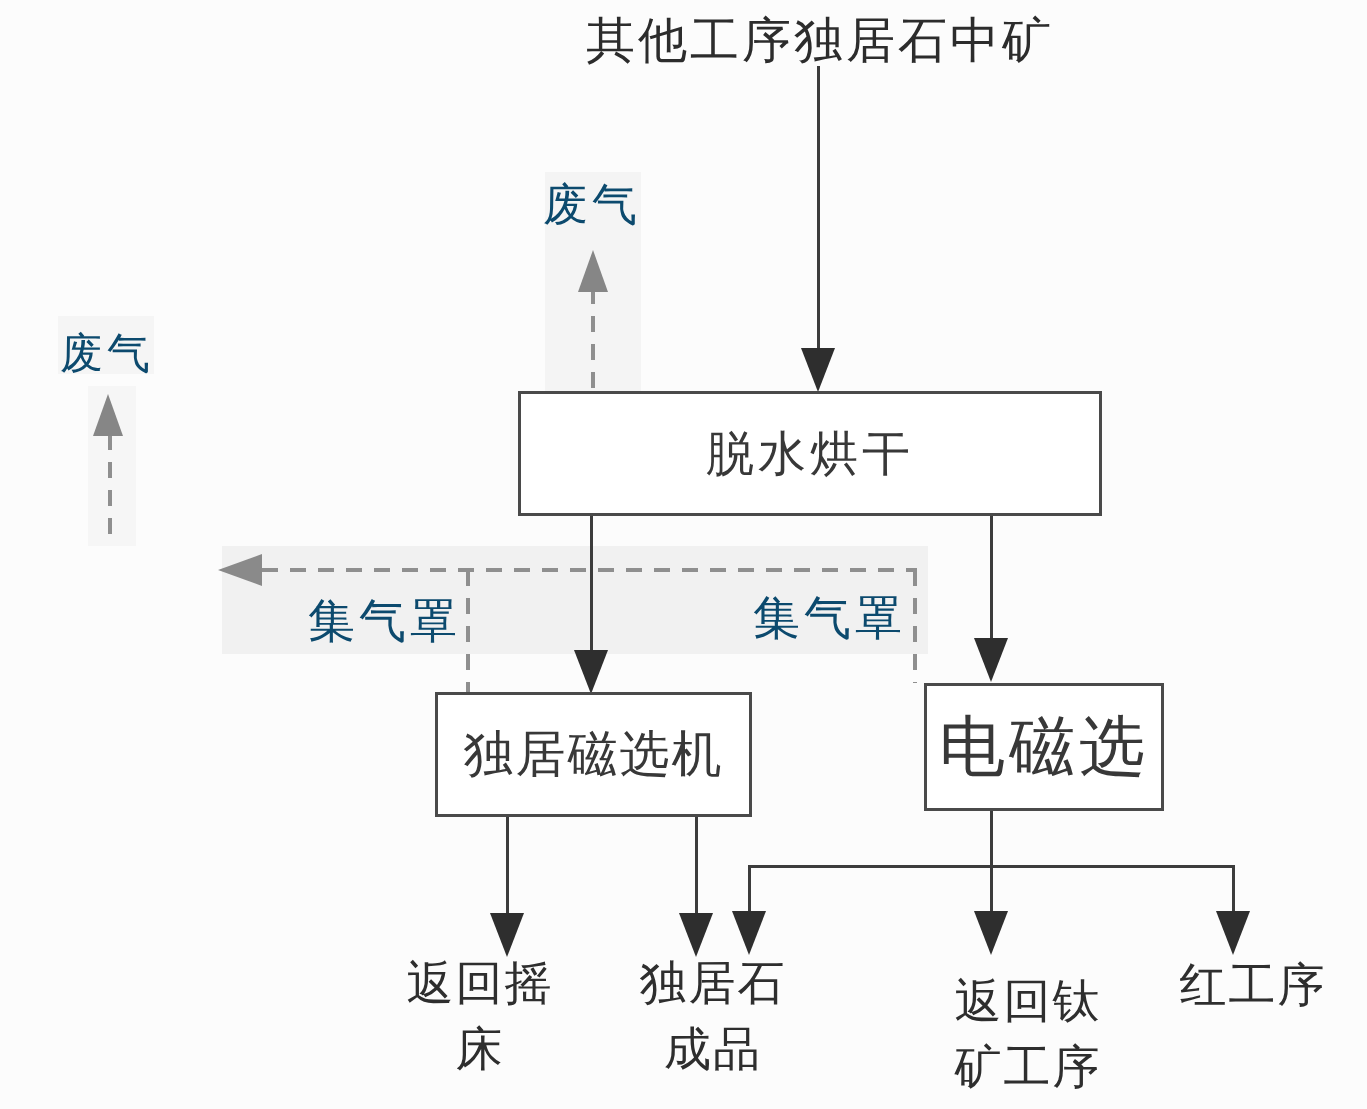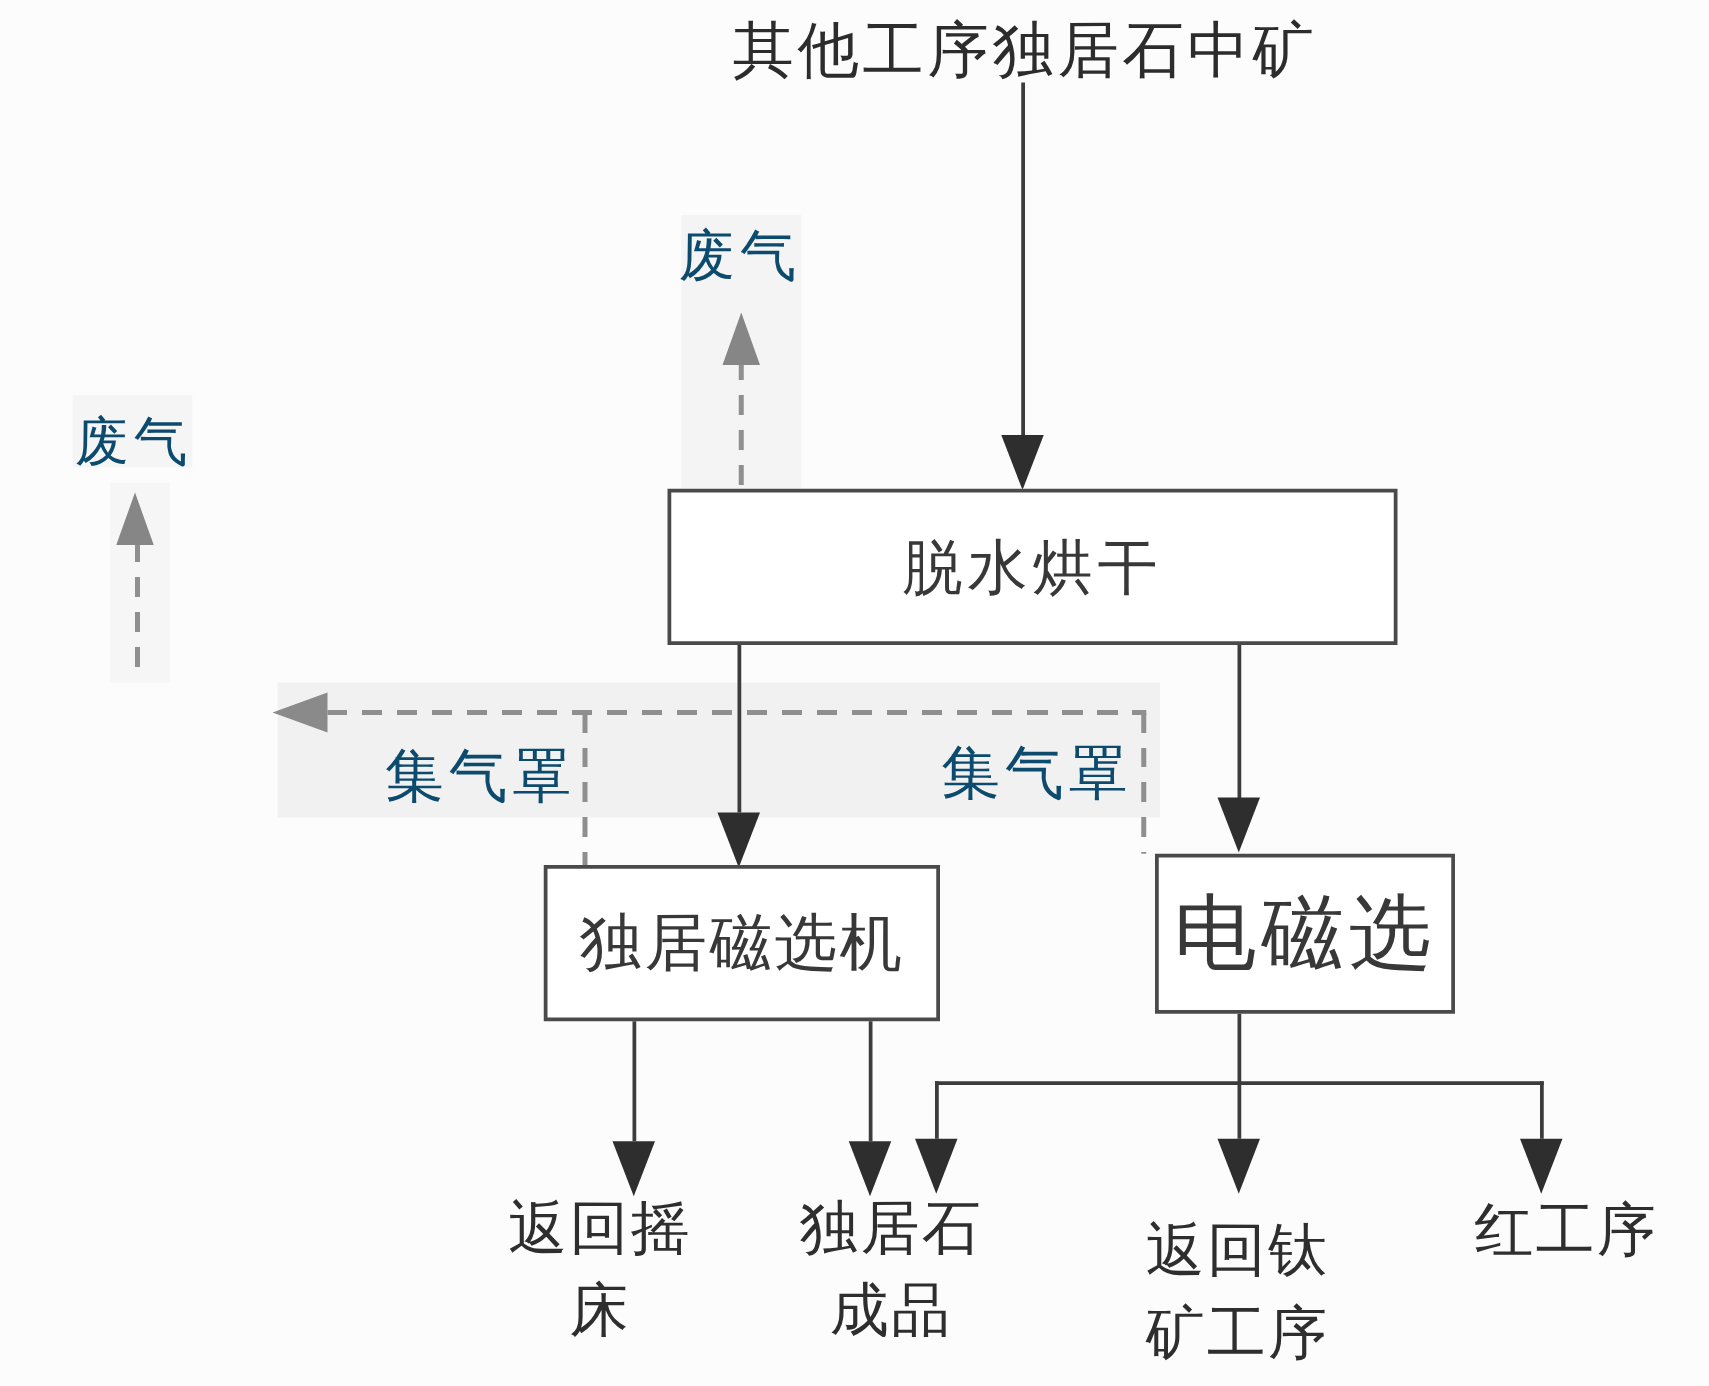--- a/index.html
+++ b/index.html
@@ -6,21 +6,21 @@
     margin: 0;
     padding: 0;
     background: #ffffff;
   }
   #canvas {
     position: relative;
     width: 1367px;
     height: 1109px;
     background: #fcfcfc;
     overflow: hidden;
-    font-family: Liberation Serif, serif;
+    font-family: Liberation Sans, sans-serif;
   }
 
   
   .artifact { position: absolute; z-index: 0; }
 
   
   .line-v { position: absolute; width: 3px; background: #3c3c3c; z-index: 2; }
   .line-h { position: absolute; height: 3px; background: #3c3c3c; z-index: 2; }
 
   
@@ -83,21 +83,21 @@
   <div class="artifact" style="left:545px; top:172px; width:96px; height:222px; background:#f4f4f4;"></div>
   <div class="artifact" style="left:222px; top:546px; width:706px; height:108px; background:#f1f1f1;"></div>
   <div class="artifact" style="left:58px; top:316px; width:96px; height:58px; background:#f5f5f5;"></div>
   <div class="artifact" style="left:88px; top:386px; width:48px; height:160px; background:#f6f6f6;"></div>
 
   <div class="lbl lbl-title" style="left:575px; top:8px; width:490px; text-align:center;">其他工序独居石中矿</div>
 
   <div class="line-v" style="left:817px; top:66px; height:284px;"></div>
   <div class="arr-down-dark" style="left:801px; top:348px;"></div>
 
-  <div class="pbox" style="left:534px; top:391px; width:578px; height:119px;text-align:right;">
+  <div class="pbox" style="left:518px; top:391px; width:578px; height:119px;text-align:right;">
     <span>脱水烘干</span>
   </div>
 
   <div class="dash-v" style="left:591px; top:288px; height:102px;"></div>
   <div class="arr-up-gray" style="left:578px; top:250px;"></div>
   <div class="lbl lbl-gray" style="left:543px; top:175px;">废气</div>
 
   <div class="line-v" style="left:590px; top:512px; height:138px;"></div>
   <div class="arr-down-dark" style="left:574px; top:650px;"></div>
 
@@ -144,21 +144,21 @@
   <div class="lbl lbl-out" style="left:380px; top:950px; width:200px;">
     <div>返回摇</div>
     <div>床</div>
   </div>
 
   <div class="lbl lbl-out" style="left:613px; top:950px; width:200px;">
     <div>独居石</div>
     <div>成品</div>
   </div>
 
-  <div class="lbl lbl-out" style="left:890px; top:968px; width:200px;">
+  <div class="lbl lbl-out" style="left:928px; top:968px; width:200px;">
     <div>返回钛</div>
     <div>矿工序</div>
   </div>
 
   <div class="lbl lbl-out" style="left:1143px; top:952px; width:220px;">
     <div>红工序</div>
   </div>
 
 </div>
 

